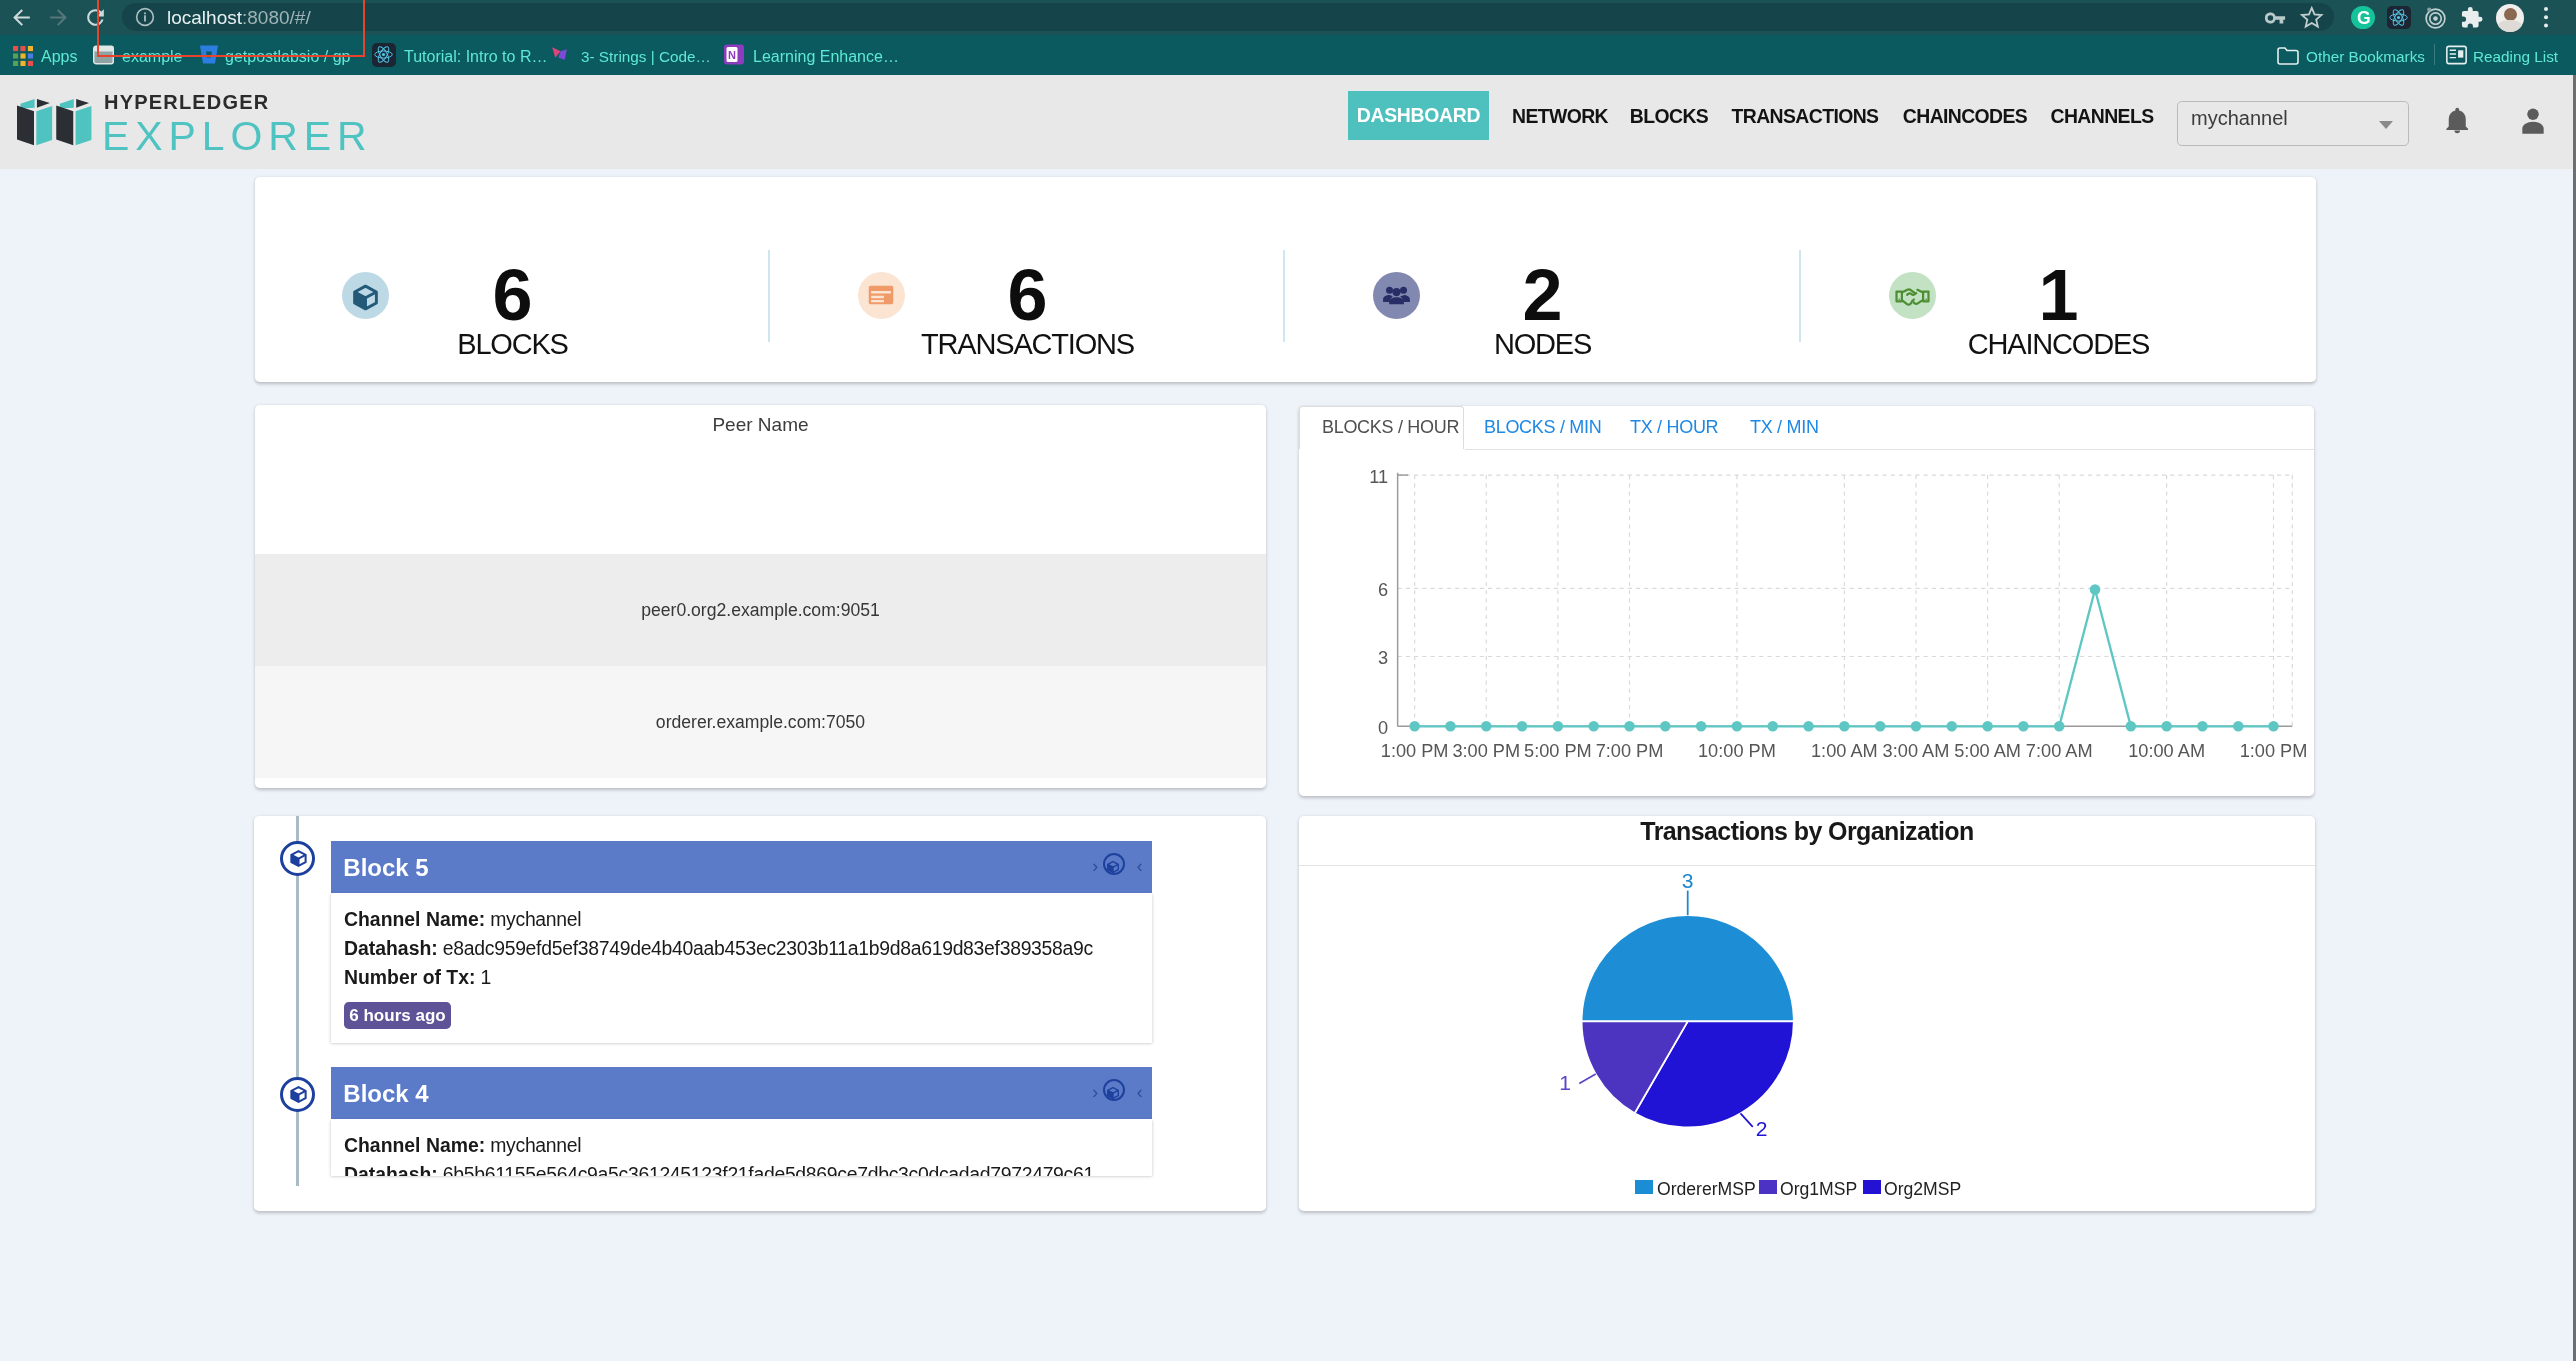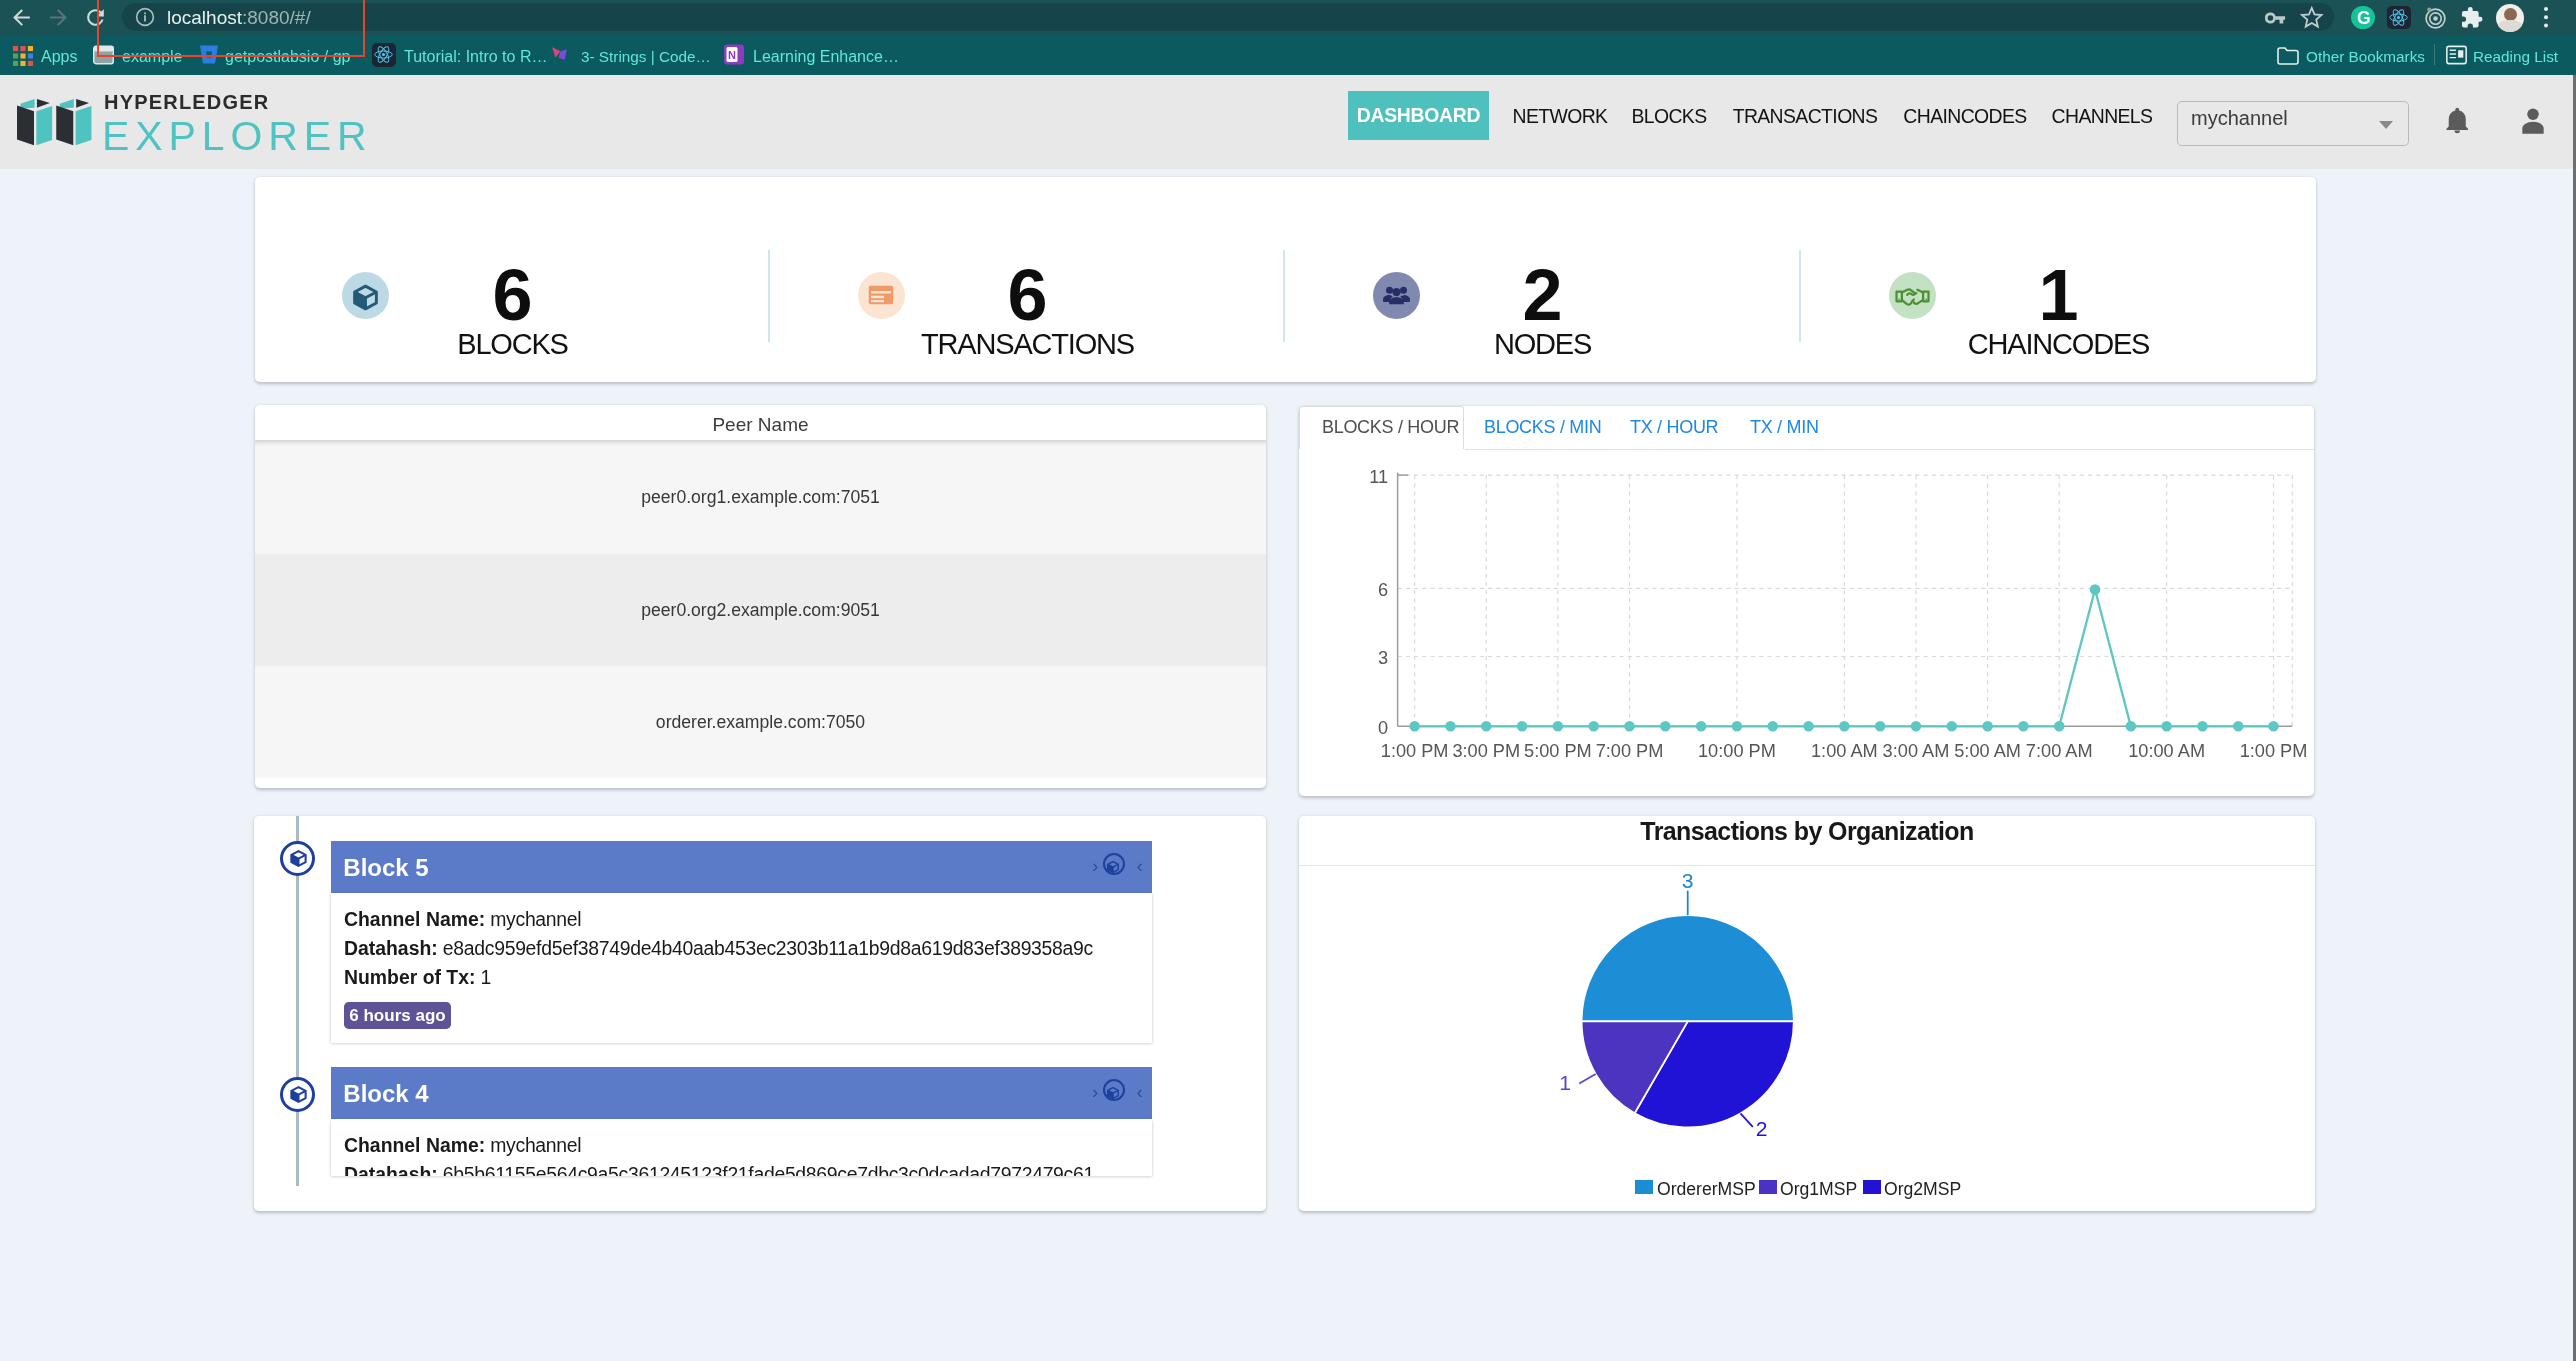--- a/index.html
+++ b/index.html
@@ -8,21 +8,21 @@
 .abs { position:absolute; }
 .card { position:absolute; background:#fff; border-radius:4.7px; box-shadow:0 1.8px 3.5px rgba(0,0,0,0.22); }
 
 #toolbar { position:absolute; left:0; top:0; width:2576px; height:35px; background:#1b5256; }
 #pill { position:absolute; left:122px; top:2.9px; width:2212px; height:28px; background:#15454a; border-radius:14px; }
 #bmbar { position:absolute; left:0; top:35px; width:2576px; height:40px; background:#0b5a60; }
 .bmitem { position:absolute; top:0; height:44px; display:flex; align-items:center; color:#5eead4; font-size:16px; white-space:nowrap; }
 #redbox { position:absolute; left:97px; top:-4.7px; width:268px; height:62px; border:2.9px solid #e8432b; z-index:40; }
 
 #appheader { position:absolute; left:0; top:75px; width:2576px; height:94px; background:#e8e8e8; }
-.nav { position:absolute; top:0; height:83px; display:flex; align-items:center; color:#131313; font-weight:normal; font-size:19.4px; letter-spacing:-0.6px; transform:translateX(-50%); white-space:nowrap; }
+.nav { position:absolute; top:0; height:83px; display:flex; align-items:center; color:#131313; font-weight:bold; font-size:19.4px; letter-spacing:-0.6px; transform:translateX(-50%); white-space:nowrap; }
 #dashbtn { position:absolute; left:1348px; top:16.4px; width:141px; height:49px; background:#4ec0bd; color:#fff; font-weight:bold; font-size:19.4px; display:flex; align-items:center; justify-content:center; letter-spacing:-0.3px; }
 #chansel { position:absolute; left:2177px; top:26px; width:232px; height:45px; border:1.2px solid #b9b9b9; border-radius:4.7px; background:#e8e8e8; }
 #chansel span { position:absolute; left:13px; top:5.3px; font-size:20px; color:#3c3c3c; }
 #chansel .arr { position:absolute; right:15.3px; top:19.4px; width:0; height:0; border-left:7px solid transparent; border-right:7px solid transparent; border-top:8.8px solid #8a8a8a; }
 
 #stats { left:255px; top:177px; width:2061px; height:205px; }
 .statnum { position:absolute; top:92px; line-height:53px; width:515px; text-align:center; font-size:72px; font-weight:bold; color:#0d0d0d; }
 .statlbl { position:absolute; top:151px; width:515px; text-align:center; font-size:29px; letter-spacing:-1.2px; color:#111; }
 .statcirc { position:absolute; top:95px; width:47px; height:47px; border-radius:50%; }
 .statdiv { position:absolute; top:73px; width:1.8px; height:92px; background:#cfe6f2; }
@@ -269,21 +269,20 @@
       </g>
       <circle cx="3.6" cy="13" r="0.7" fill="#4e8e33"></circle>
       <circle cx="26.7" cy="13" r="0.7" fill="#4e8e33"></circle>
     </svg>
   <div class="statnum" style="left:1546px;">1</div>
   <div class="statlbl" style="left:1546px;">CHAINCODES</div>
 </div>
 
 <div class="card" id="peers">
   <div class="hdr">Peer Name</div>
-  <div class="prow" style="top:35px;height:114px;background:#f6f6f6;line-height:114px;box-shadow:inset 0 5.9px 5.3px -4.1px rgba(0,0,0,0.18);">peer0.org1.example.com:7051</div>
   <div class="prow" style="top:149px;height:112px;background:#ededed;line-height:112px;">peer0.org2.example.com:9051</div>
   <div class="prow" style="top:261px;height:112px;background:#f6f6f6;line-height:112px;">orderer.example.com:7050</div>
 </div>
 
 <div class="card" id="charts">
   <div class="abs" style="left:0;top:0;width:165px;height:43px;border:1.2px solid #dcdcdc;border-bottom:none;border-radius:3.5px 3.5px 0 0;background:#fff;"></div>
   <div class="abs" style="left:0;top:43px;width:1015px;height:1.2px;background:#e2e2e2;"></div>
   <div class="abs" style="left:0;top:43px;width:166px;height:1.2px;background:#fff;"></div>
   <div class="tab" style="left:23px;color:#4f4f4f;">BLOCKS / HOUR</div>
   <div class="tab" style="left:185px;color:#1e88e5;">BLOCKS / MIN</div>

